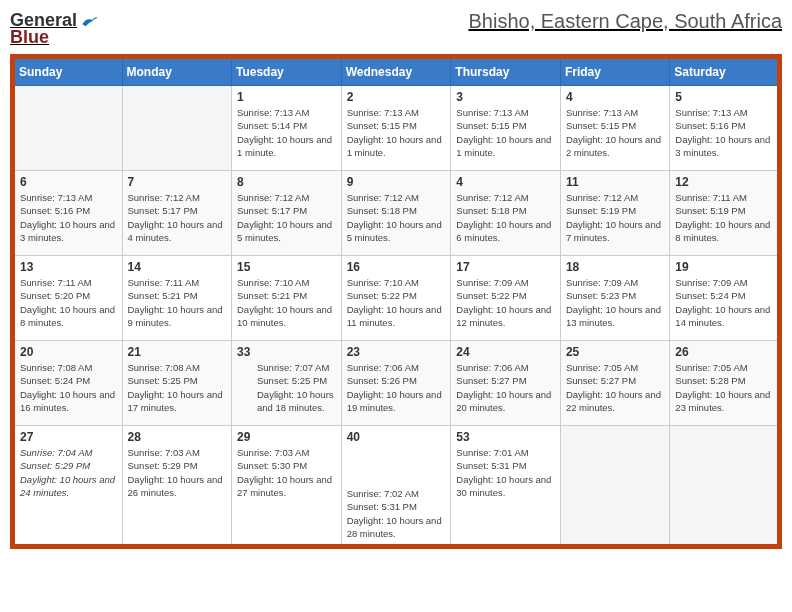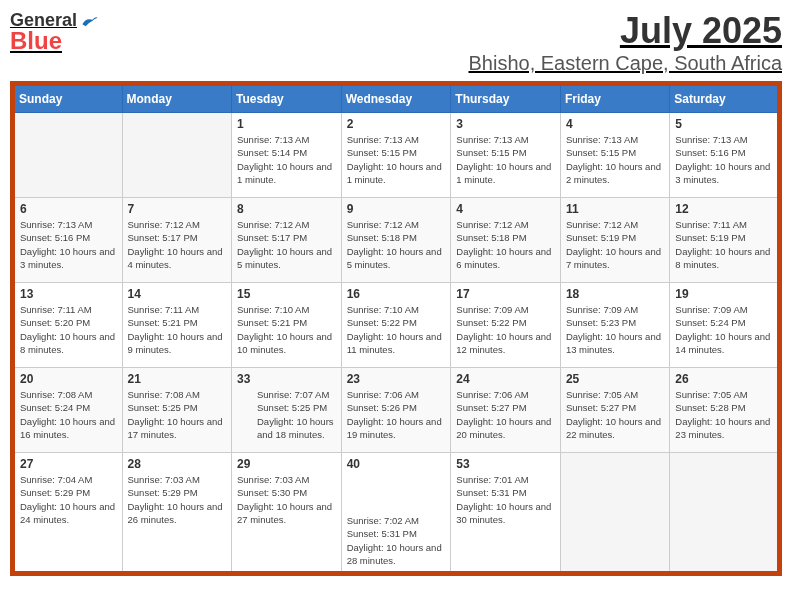--- a/index.html
+++ b/index.html
@@ -96,24 +96,23 @@
 <body>
 
 <div class="header-area">
   <div class="logo">
     <div class="logo-text">
       <span class="logo-general">General</span>
       <svg class="logo-bird" viewBox="0 0 30 20">
         <path d="M5,15 Q10,5 20,8 Q25,3 28,5 Q22,7 20,10 Q15,12 10,18 Z" fill="#1a6fba"></path>
       </svg>
     </div>
-    <div style="font-size:24px; font-weight:bold; color:#ef4444; margin-top:-4px;">Blue</div>
+    <div style="font-size:18px; font-weight:bold; color:#7f1d1d; margin-top:-4px;">Blue</div>
   </div>
   <div class="title-area">
-    <div class="month-title">July 2025</div>
     <div class="location-title">Bhisho, Eastern Cape, South Africa</div>
   </div>
 </div>
 
 <table class="calendar">
   <thead>
     <tr id="header-row">
     <th>Sunday</th>
         <th>Monday</th>
         <th>Tuesday</th>
@@ -286,21 +285,21 @@
         <td>
           <div class="day-number">26</div>
           <div class="day-info" style="white-space: pre-line;">Sunrise: 7:05 AM
 Sunset: 5:28 PM
 Daylight: 10 hours and 23 minutes.</div>
         </td>
       </tr>
       <tr>
         <td>
           <div class="day-number">27</div>
-          <div class="day-info" style="white-space: pre-line;">Sunrise: 7:04 AM
+          <div class="day-info" style="white-space: pre-line; font-style: italic;">Sunrise: 7:04 AM
 Sunset: 5:29 PM
 Daylight: 10 hours and 24 minutes.</div>
         </td>
         <td>
           <div class="day-number">28</div>
           <div class="day-info" style="white-space: pre-line;">Sunrise: 7:03 AM
 Sunset: 5:29 PM
 Daylight: 10 hours and 26 minutes.</div>
         </td>
         <td>

